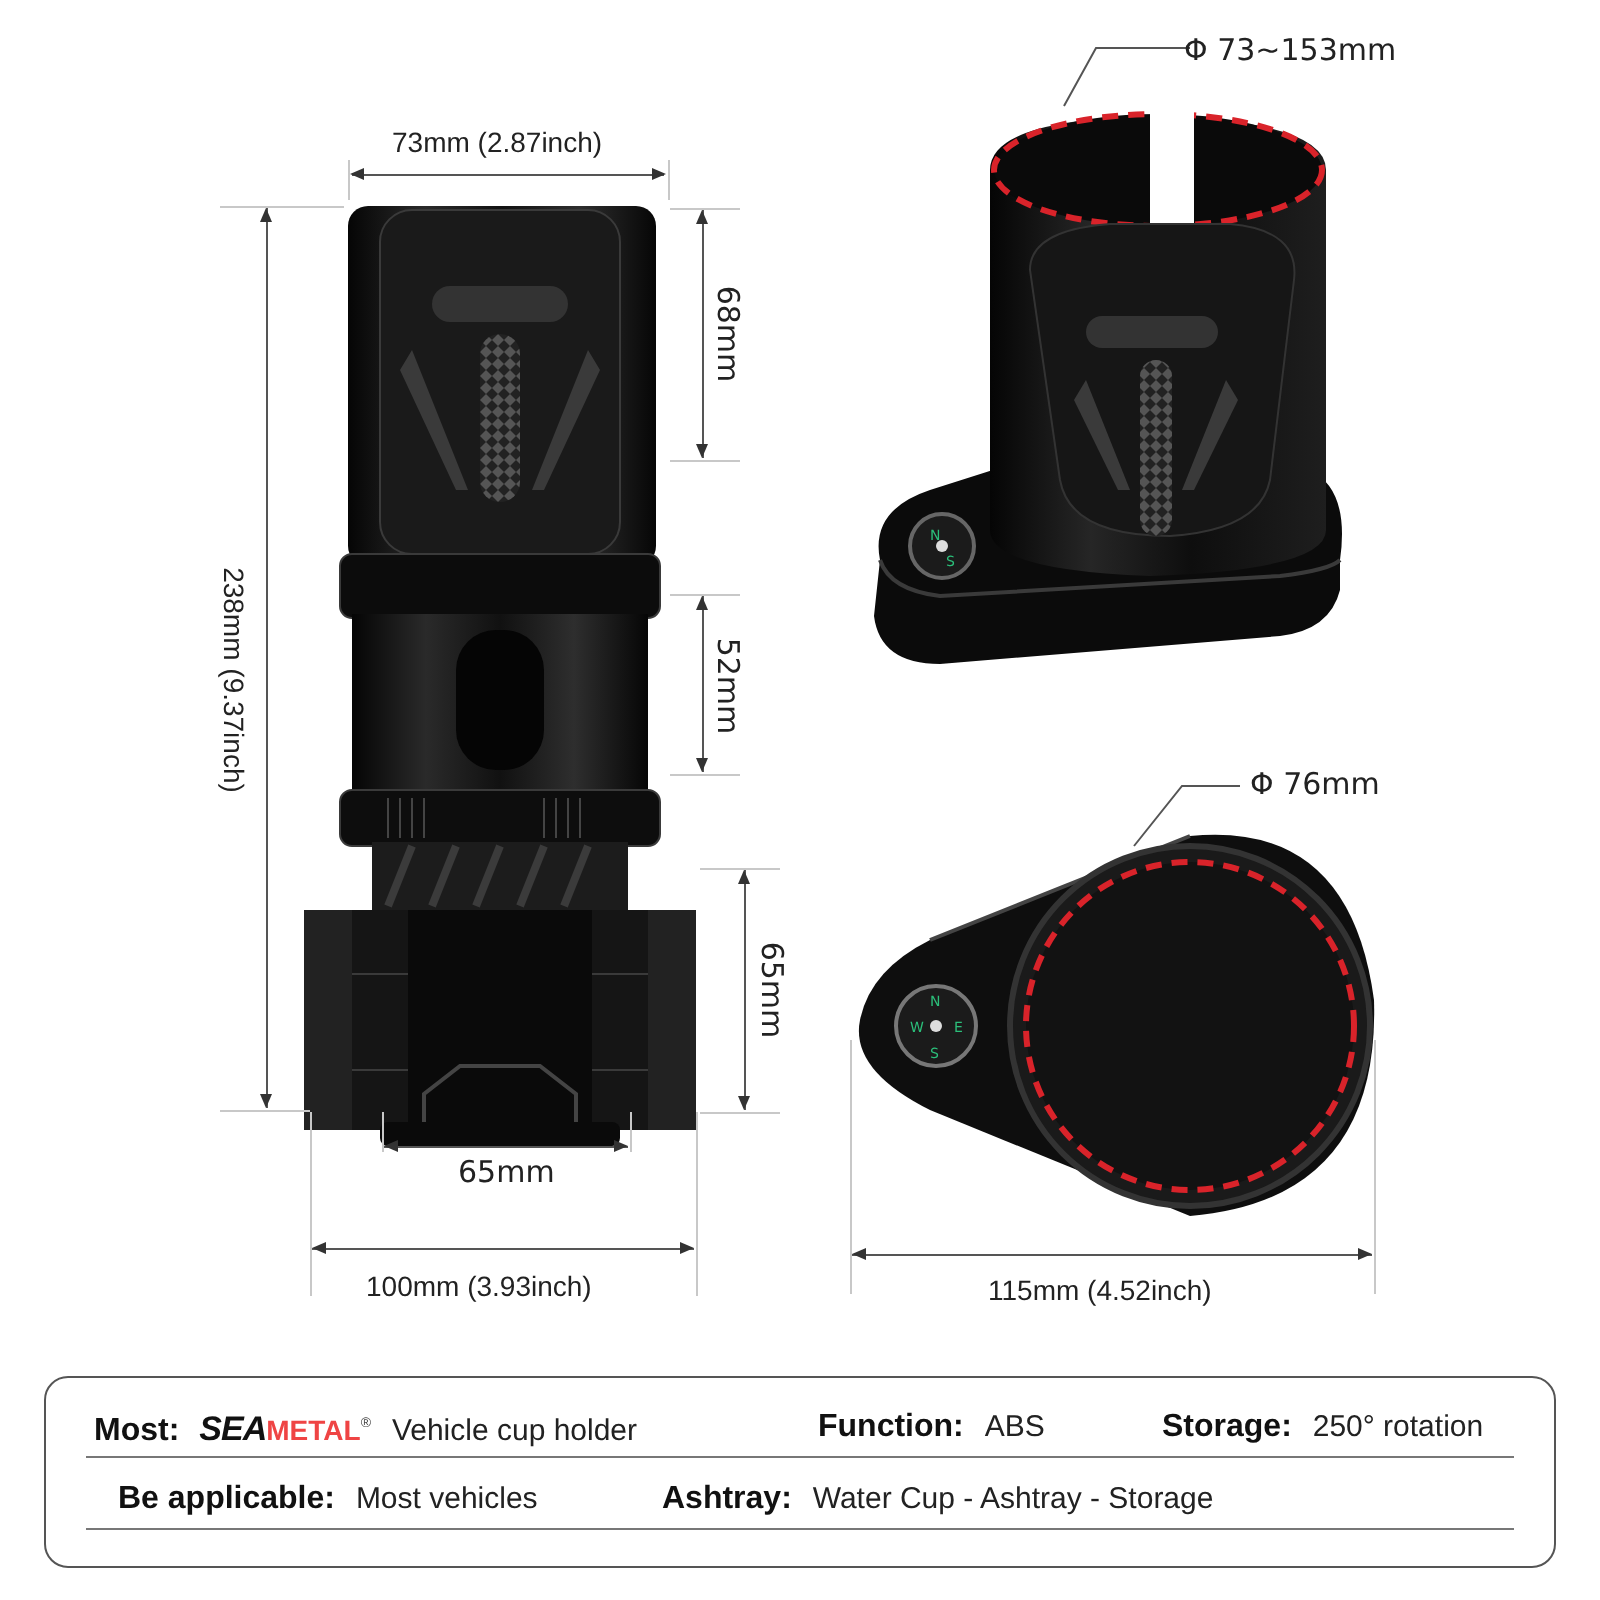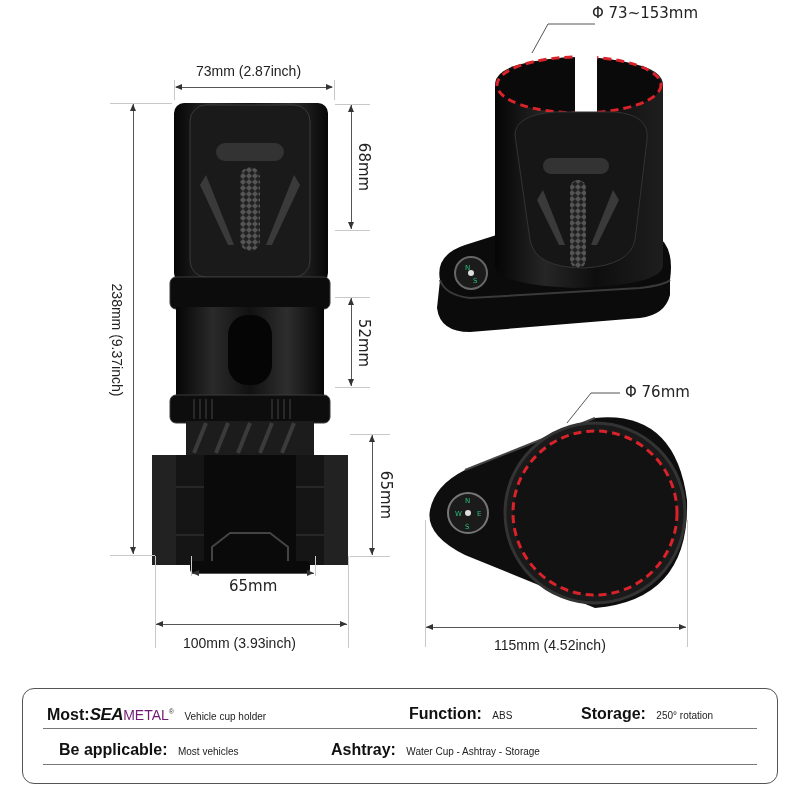--- a/index.html
+++ b/index.html
@@ -24,23 +24,23 @@
   
   .spec-box {
     position: absolute; left: 22px; top: 688px; width: 756px; height: 96px;
     border: 1px solid #555; border-radius: 12px; background: #fff;
   }
   .spec-row { position: absolute; left: 20px; right: 20px; height: 34px; border-bottom: 1px solid #777; }
   .spec-row.r1 { top: 6px; }
   .spec-row.r2 { top: 42px; }
   .spec-item { position: absolute; top: 10px; white-space: nowrap; }
   .spec-key { font-weight: bold; font-size: 16px; color: #111; }
-  .spec-val { font-size: 10px; color: #222; margin-left: 6px; }
-  .brand-sea { font-weight: bold; font-style: italic; font-size: 17px; color: #111; letter-spacing: -0.5px; }
-  .brand-metal { font-size: 14px; color: #701a75; }
+  .spec-val { font-size: 15px; color: #222; margin-left: 6px; }
+  .brand-sea { font-weight: bold; font-style: italic; font-size: 17px; color: #111; letter-spacing: -0.5px; margin-left: 10px; }
+  .brand-metal { font-size: 14px; color: #ef4444; font-weight: bold; }
   .brand-reg { font-size: 7px; vertical-align: super; color: #444; }
 </style>
 </head>
 <body>
 
 <div>
   <svg class="abs" style="left:150px;top:95px" width="200" height="485" viewBox="0 0 200 485">
     <defs>
       <linearGradient id="body" x1="0" x2="1" y1="0" y2="0">
         <stop offset="0" stop-color="#050505"></stop>
@@ -195,21 +195,21 @@
     <path d="M90 95 Q90 75 130 72 L190 72 Q225 75 222 100 L210 200 Q205 225 160 228 Q110 228 105 200 Z" fill="#161616" stroke="#333"></path>
     <rect x="118" y="118" width="66" height="16" rx="8" fill="#333"></rect>
     <rect x="145" y="140" width="16" height="88" rx="8" fill="url(#carbon2)"></rect>
     <path d="M118 150 L140 205 L134 205 L112 160 Z" fill="#3a3a3a"></path>
     <path d="M188 150 L166 205 L172 205 L194 160 Z" fill="#3a3a3a"></path>
   </svg>
 
   <svg class="abs" style="left:530px;top:15px" width="70" height="40">
     <polyline points="2,38 18,9 65,9" fill="none" stroke="#555" stroke-width="1"></polyline>
   </svg>
-  <div class="label label-big" style="left:592px;top:4px">Φ 73~153mm</div>
+  <div class="label label-big" style="left:592px;top:16px">Φ 73~153mm</div>
 </div>
 
 <div>
   <svg class="abs" style="left:425px;top:410px" width="270" height="205" viewBox="0 0 270 205">
     <path d="M40 60 L170 8 Q250 0 262 90 Q265 190 170 198 L40 145 Q0 125 5 100 Q10 75 40 60 Z" fill="#0e0e0e"></path>
     <path d="M40 60 L170 8" stroke="#444" stroke-width="2"></path>
     <circle cx="170" cy="103" r="90" fill="#1a1a1a" stroke="#333" stroke-width="3"></circle>
     <circle cx="170" cy="103" r="82" fill="#121212"></circle>
     <circle cx="170" cy="103" r="82" fill="none" stroke="#d9232a" stroke-width="3" stroke-dasharray="8 5"></circle>
 

